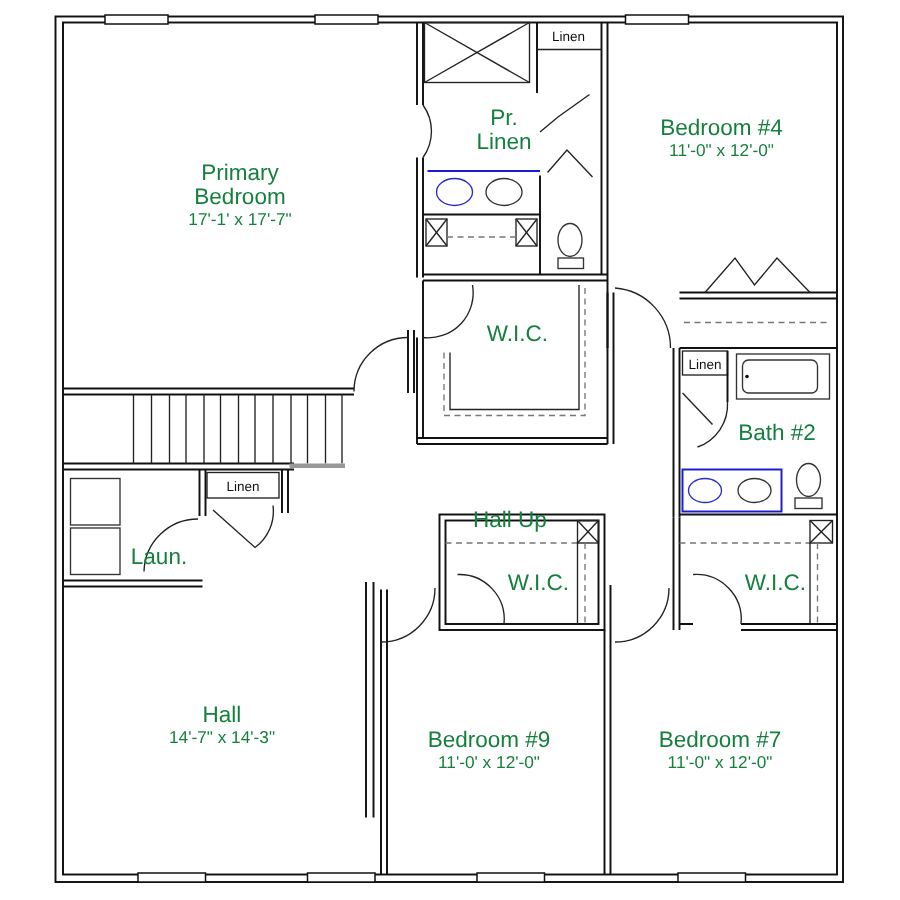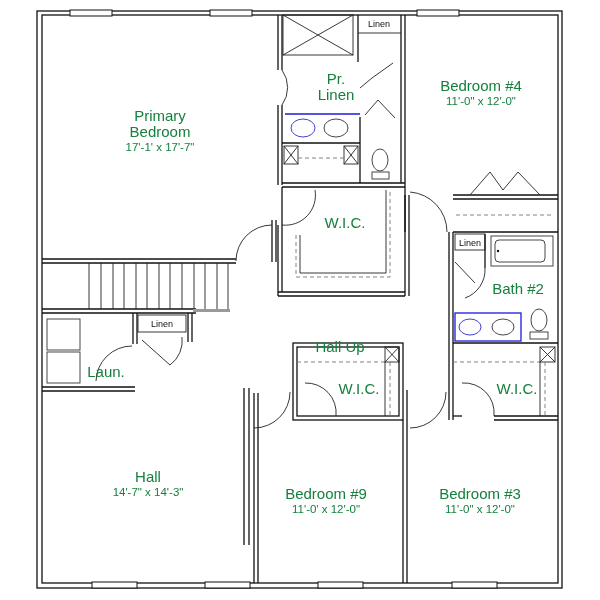--- a/index.html
+++ b/index.html
@@ -250,15 +250,15 @@
   <span class="name">Hall</span>
   <span class="dim">14'-7" x 14'-3"</span>
 </div>
 
 <div class="lbl" style="left:326px; top:486px;">
   <span class="name">Bedroom #9</span>
   <span class="dim">11'-0' x 12'-0"</span>
 </div>
 
 <div class="lbl" style="left:480px; top:486px;">
-  <span class="name">Bedroom #3</span>
+  <span class="name">Bedroom #7</span>
   <span class="dim">11'-0" x 12'-0"</span>
 </div>
 
 </body></html>

